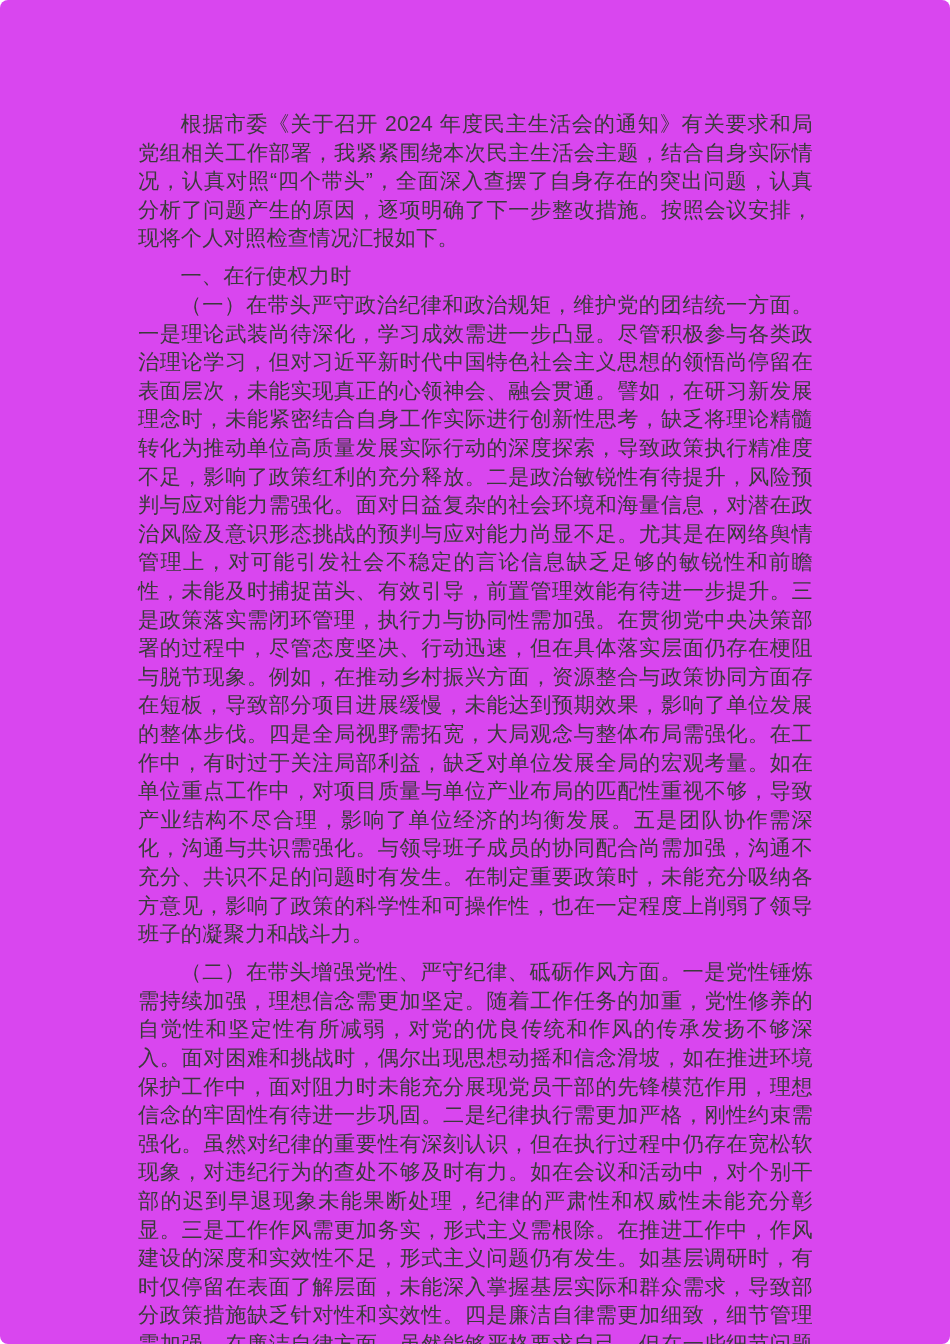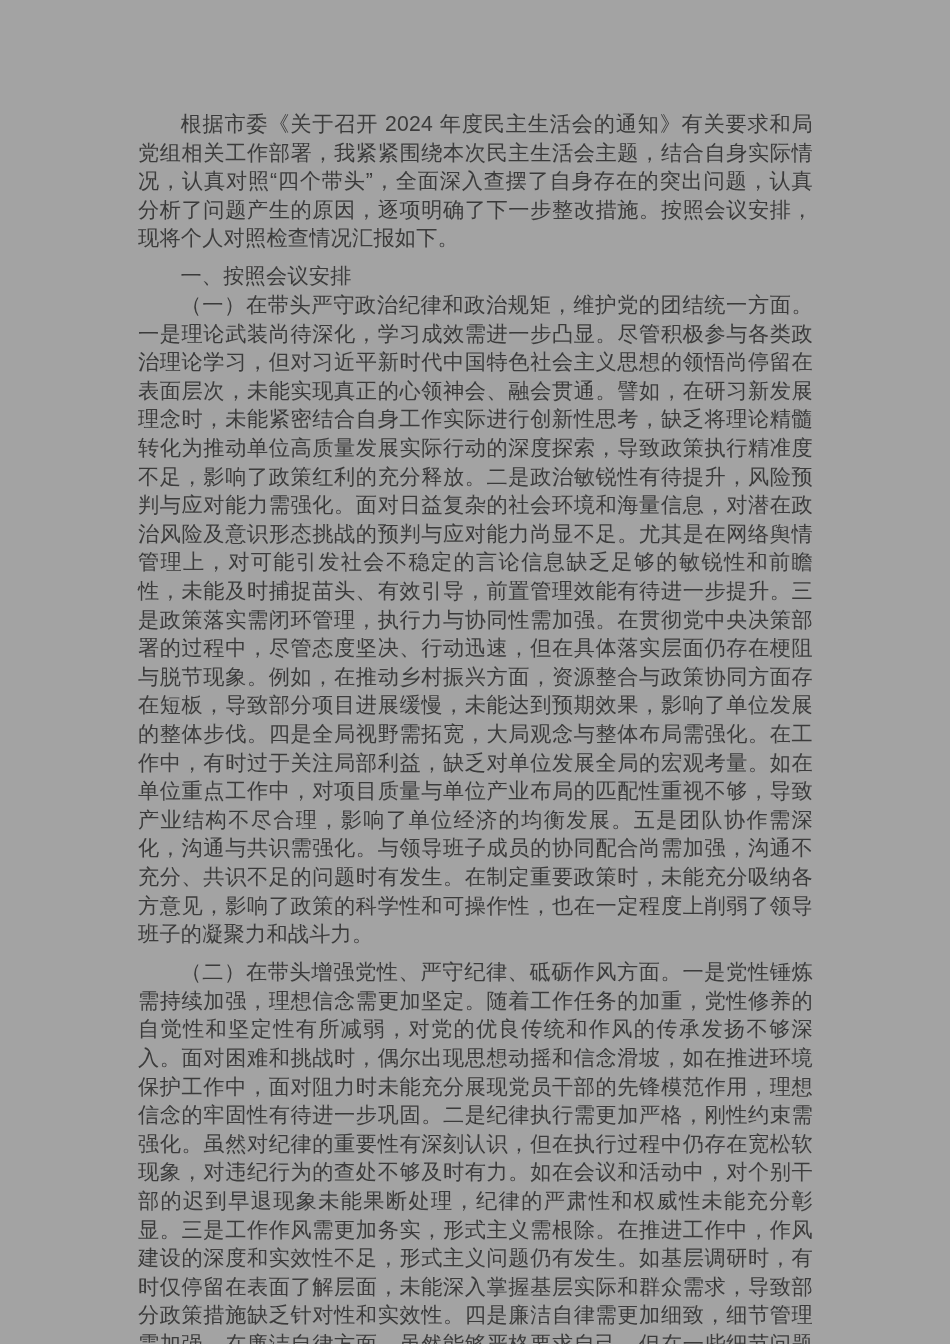--- a/index.html
+++ b/index.html
@@ -10,22 +10,23 @@
     width: 950px;
     height: 1344px;
     background: #ffffff;
     font-family: "Liberation Sans", "DejaVu Sans", sans-serif;
     overflow: hidden;
   }
   .page {
     position: relative;
     width: 950px;
     height: 1344px;
-    background: #a3a3a3;
+    background: #d946ef;
     box-sizing: border-box;
+    border-radius: 8px;
   }
   .text-column {
     position: absolute;
     left: 138px;
     top: 110px;
     width: 675px;
   }
   .para {
     margin: 0;
     color: #3b3b3b;
@@ -57,20 +58,20 @@
   }
 </style>
 </head>
 <body>
 
 <div class="page">
   <div class="text-column">
 
     <p class="para">根据市委《关于召开 2024 年度民主生活会的通知》有关要求和局党组相关工作部署，我紧紧围绕本次民主生活会主题，结合自身实际情况，认真对照“四个带头”，全面深入查摆了自身存在的突出问题，认真分析了问题产生的原因，逐项明确了下一步整改措施。按照会议安排，现将个人对照检查情况汇报如下。</p>
 
-    <p class="heading spaced">一、按照会议安排</p>
+    <p class="heading spaced">一、在行使权力时</p>
 
     <p class="para">（一）在带头严守政治纪律和政治规矩，维护党的团结统一方面。一是理论武装尚待深化，学习成效需进一步凸显。尽管积极参与各类政治理论学习，但对习近平新时代中国特色社会主义思想的领悟尚停留在表面层次，未能实现真正的心领神会、融会贯通。譬如，在研习新发展理念时，未能紧密结合自身工作实际进行创新性思考，缺乏将理论精髓转化为推动单位高质量发展实际行动的深度探索，导致政策执行精准度不足，影响了政策红利的充分释放。二是政治敏锐性有待提升，风险预判与应对能力需强化。面对日益复杂的社会环境和海量信息，对潜在政治风险及意识形态挑战的预判与应对能力尚显不足。尤其是在网络舆情管理上，对可能引发社会不稳定的言论信息缺乏足够的敏锐性和前瞻性，未能及时捕捉苗头、有效引导，前置管理效能有待进一步提升。三是政策落实需闭环管理，执行力与协同性需加强。在贯彻党中央决策部署的过程中，尽管态度坚决、行动迅速，但在具体落实层面仍存在梗阻与脱节现象。例如，在推动乡村振兴方面，资源整合与政策协同方面存在短板，导致部分项目进展缓慢，未能达到预期效果，影响了单位发展的整体步伐。四是全局视野需拓宽，大局观念与整体布局需强化。在工作中，有时过于关注局部利益，缺乏对单位发展全局的宏观考量。如在单位重点工作中，对项目质量与单位产业布局的匹配性重视不够，导致产业结构不尽合理，影响了单位经济的均衡发展。五是团队协作需深化，沟通与共识需强化。与领导班子成员的协同配合尚需加强，沟通不充分、共识不足的问题时有发生。在制定重要政策时，未能充分吸纳各方意见，影响了政策的科学性和可操作性，也在一定程度上削弱了领导班子的凝聚力和战斗力。</p>
 
     <p class="para">（二）在带头增强党性、严守纪律、砥砺作风方面。一是党性锤炼需持续加强，理想信念需更加坚定。随着工作任务的加重，党性修养的自觉性和坚定性有所减弱，对党的优良传统和作风的传承发扬不够深入。面对困难和挑战时，偶尔出现思想动摇和信念滑坡，如在推进环境保护工作中，面对阻力时未能充分展现党员干部的先锋模范作用，理想信念的牢固性有待进一步巩固。二是纪律执行需更加严格，刚性约束需强化。虽然对纪律的重要性有深刻认识，但在执行过程中仍存在宽松软现象，对违纪行为的查处不够及时有力。如在会议和活动中，对个别干部的迟到早退现象未能果断处理，纪律的严肃性和权威性未能充分彰显。三是工作作风需更加务实，形式主义需根除。在推进工作中，作风建设的深度和实效性不足，形式主义问题仍有发生。如基层调研时，有时仅停留在表面了解层面，未能深入掌握基层实际和群众需求，导致部分政策措施缺乏针对性和实效性。四是廉洁自律需更加细致，细节管理需加强。在廉洁自律方面，虽然能够严格要求自己，但在一些细节问题上仍存在疏漏。如公务接待中偶尔出现的超标准接待现象，虽金额不大，但反映出廉洁意识的细微之处仍需加强，自律标准需进一步提升。五是权力运行需更加规范，民主决策需完善。在行使权力时，有时存在民主参与度不足和规范性不够的问题，对权力运</p>
 
   </div>
 </div>
 
 </body></html>

